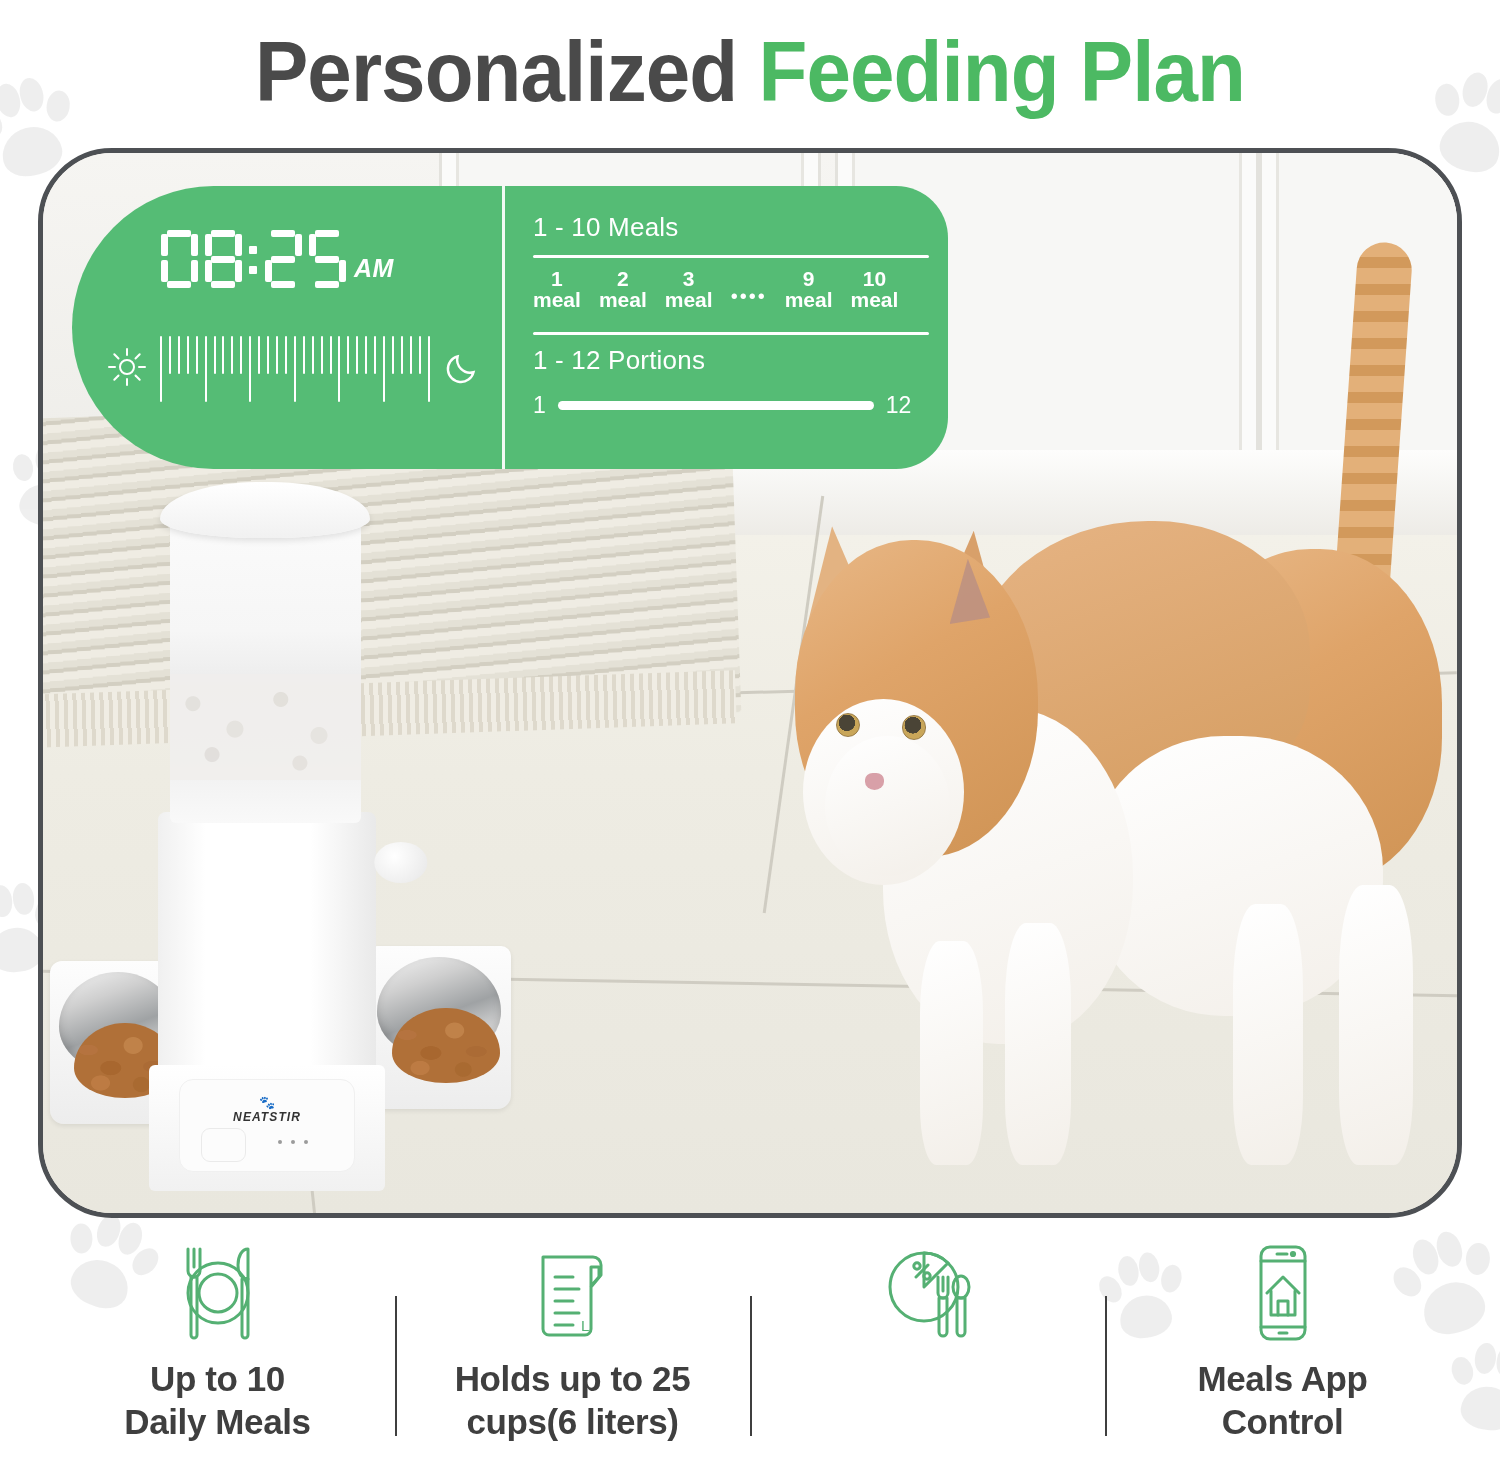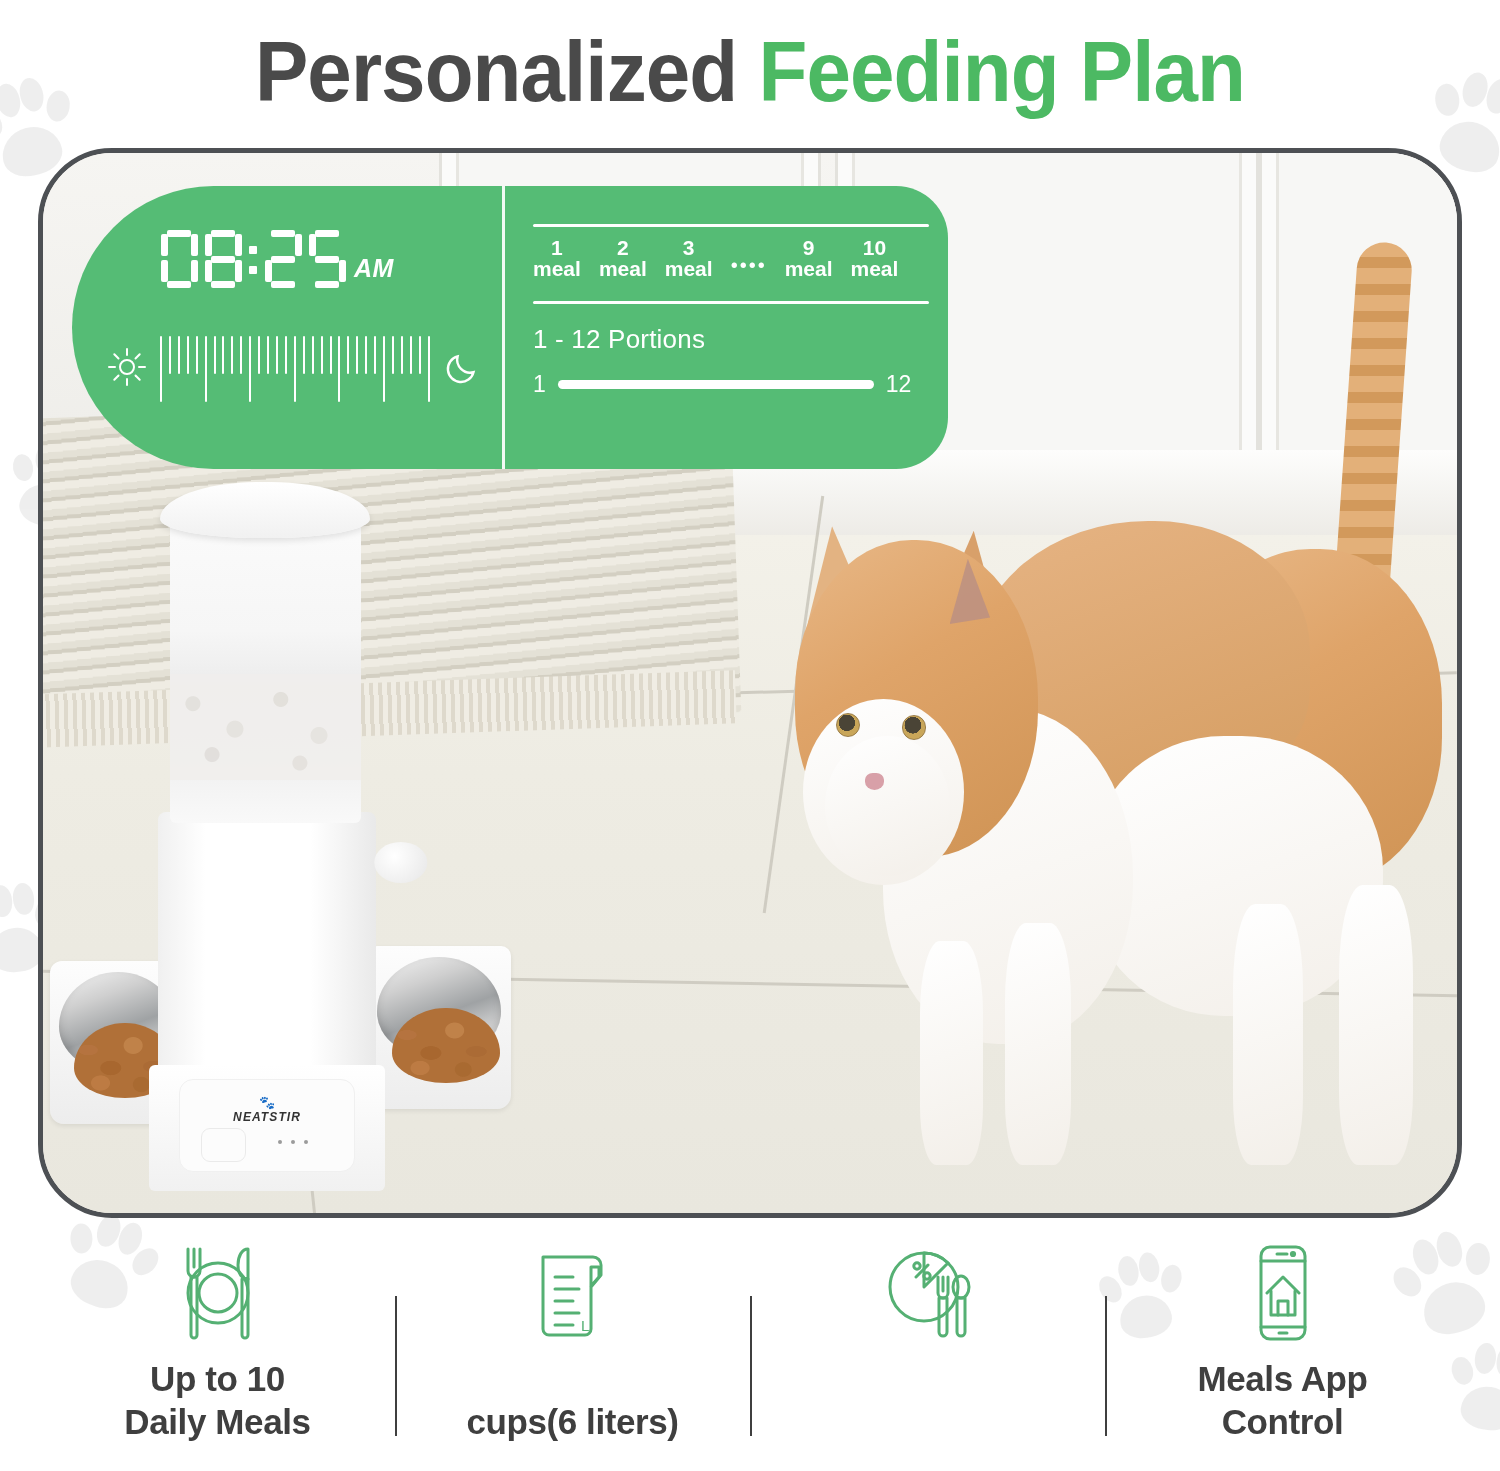--- a/index.html
+++ b/index.html
@@ -458,21 +458,21 @@
     display: flex;
     align-items: flex-end;
     gap: 18px;
     margin-bottom: 10px;
   }
   .meal-item { text-align: center; line-height: 1.02; }
   .meal-num  { font-size: 21px; font-weight: 700; display: block; }
   .meal-unit { font-size: 21px; font-weight: 700; display: block; }
   .meal-dots { font-size: 20px; letter-spacing: 2px; padding-bottom: 2px; }
 
-  .portions-head { margin-top: 10px; }
+  .portions-head { }
   .slider-row {
     display: flex;
     align-items: center;
     gap: 12px;
     margin-top: 16px;
   }
   .slider-min, .slider-max { font-size: 23px; }
   .slider-bar {
     width: 316px; height: 9px;
     background: #ffffff;
@@ -765,20 +765,21 @@
       <span class="moon">
         <svg width="42" height="42" viewBox="0 0 42 42" fill="none" stroke="#ffffff" stroke-width="2.4" stroke-linecap="round">
           <path d="M31.5 26.2A13 13 0 0 1 15.6 10.4a13 13 0 1 0 15.9 15.8z"></path>
         </svg>
       </span>
     </div>
   </div>
 
   <div class="card-right">
 
+    <div class="meals-head">1 - 10 Meals</div>
     <div class="rule"></div>
 
     <div class="meal-row">
       <span class="meal-item">
         <b class="meal-num">1</b>
         <span class="meal-unit">meal</span>
       </span>
       <span class="meal-item">
         <b class="meal-num">2</b>
         <span class="meal-unit">meal</span>
@@ -837,21 +838,21 @@
         <path d="M70 26h8v10l-8 9z"></path>
         <line x1="34" y1="36" x2="52" y2="36"></line>
         <line x1="34" y1="48" x2="58" y2="48"></line>
         <line x1="34" y1="60" x2="52" y2="60"></line>
         <line x1="34" y1="72" x2="58" y2="72"></line>
         <line x1="34" y1="84" x2="52" y2="84"></line>
         <text x="60" y="90" font-family="Liberation Sans, sans-serif" font-size="15" fill="#55b073" stroke="none">L</text>
       </svg>
     </div>
     <div class="feature-label">
-      <br>
+      <span>Holds up to 25</span><br>
       <span>cups(6 liters)</span>
     </div>
   </div>
 
   <div class="feature">
     <div class="feature-icon">
       <svg width="104" height="104" viewBox="0 0 104 104" fill="none" stroke="#55b073" stroke-width="3" stroke-linecap="round" stroke-linejoin="round">
         <circle cx="48" cy="46" r="34"></circle>
         <path d="M48 46V12a34 34 0 0 1 24 10z"></path>
         <line x1="40" y1="36" x2="52" y2="24"></line>

